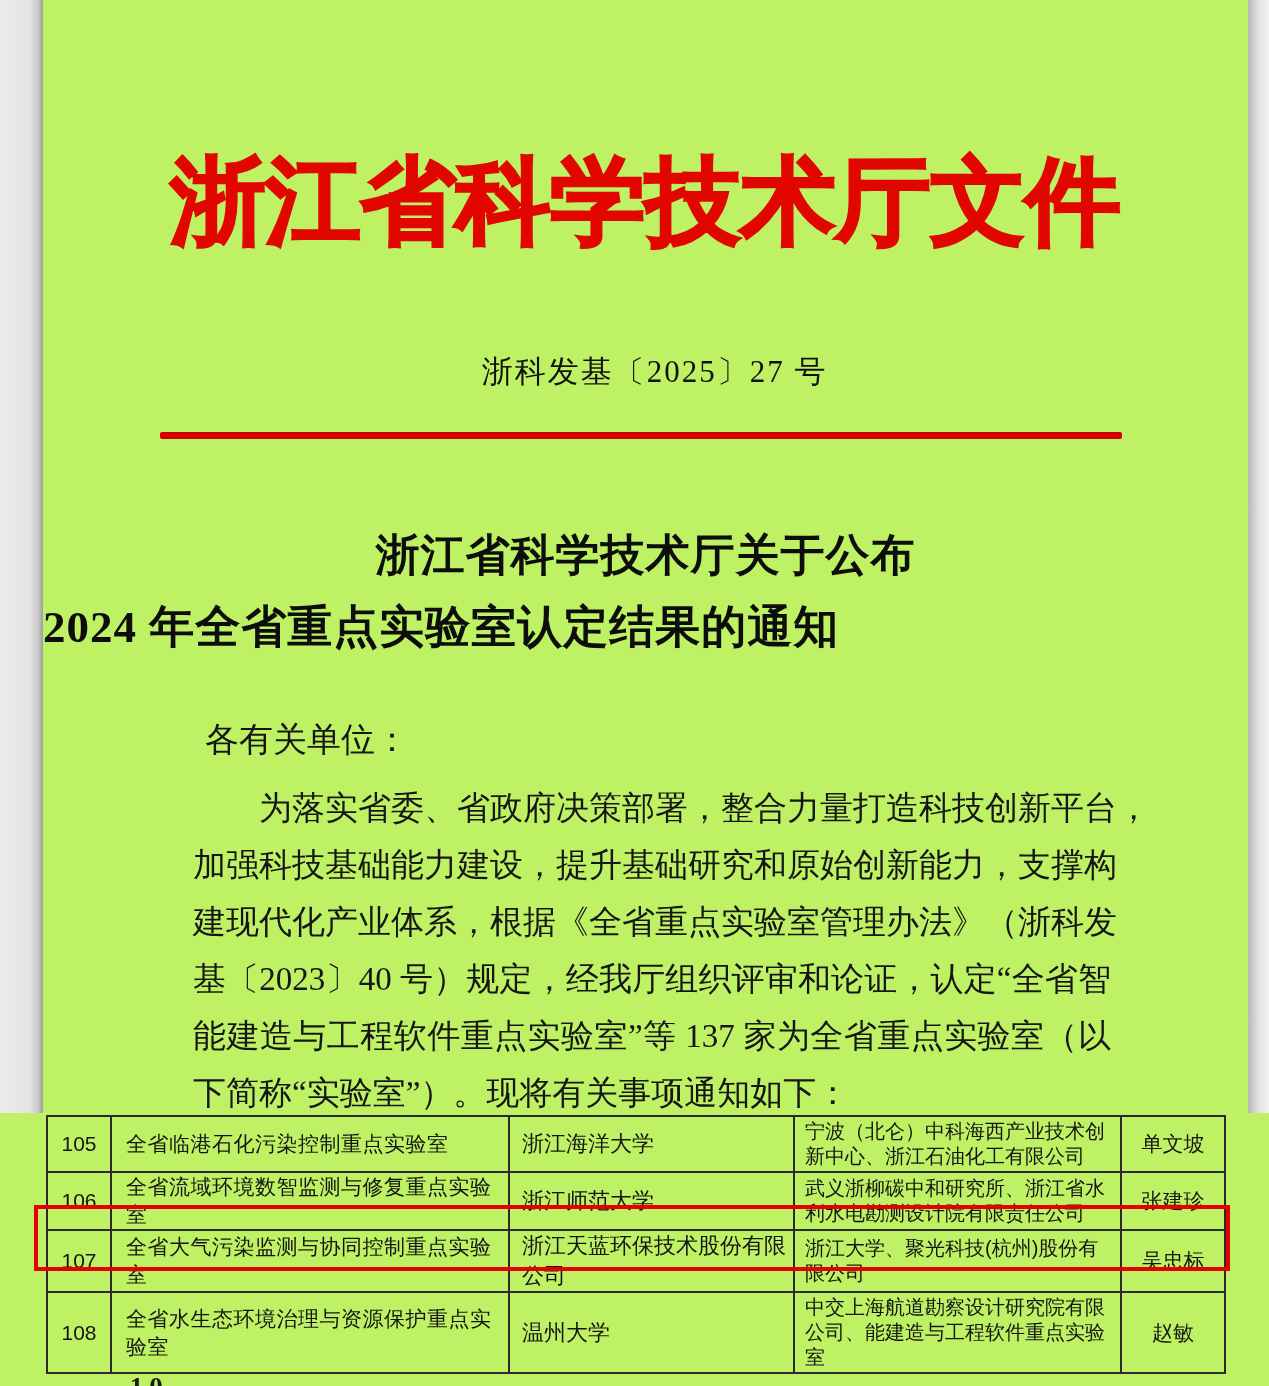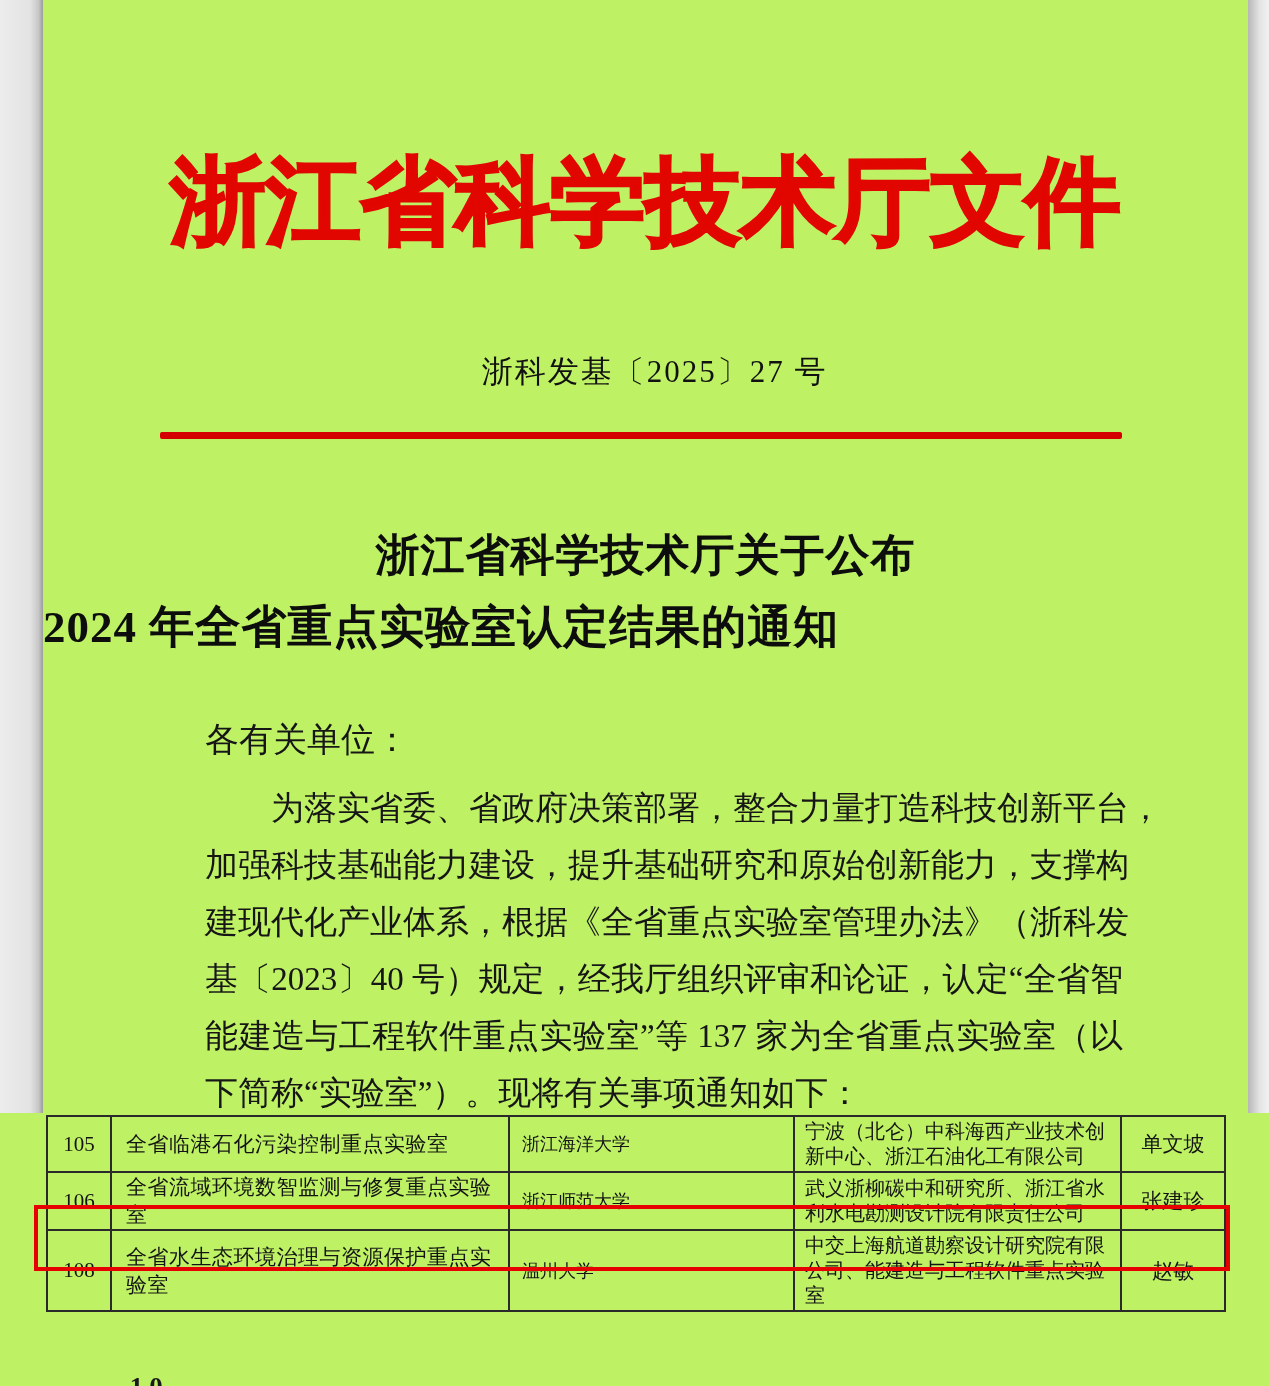--- a/index.html
+++ b/index.html
@@ -52,47 +52,47 @@
     position: absolute; left: 43px; top: 598px; width: 1205px;
     text-align: left;
     font-size: 45px; font-weight: 700; line-height: 58px; color: #0d0d0d;
     letter-spacing: 1px;
   }
   .salutation {
     position: absolute; left: 205px; top: 718px;
     font-size: 34px; line-height: 44px; color: #161616;
   }
   .body-par {
-    position: absolute; left: 205px; top: 780px; width: 918px;
+    position: absolute; left: 193px; top: 780px; width: 918px;
     font-size: 33px; color: #161616;
   }
   .body-line {
     height: 57px; line-height: 57px;
     text-align: justify; text-align-last: justify;
     white-space: nowrap;
   }
   .body-line.indent { padding-left: 66px; }
   .body-line.last { text-align-last: left; }
   
   .results-table {
     position: absolute; left: 46px; top: 1115px;
     border-collapse: collapse; table-layout: fixed;
     width: 1178px;
-    font-family: Liberation Serif, serif;
+    font-family: Liberation Sans, sans-serif;
     color: #141414;
     border-radius: 32px;
   }
   .results-table td {
     border: 2px solid #2a2a2a;
     vertical-align: middle;
     overflow: hidden;
   }
   td.c-no     { width: 64px;  text-align: center; font-size: 21px; }
   td.c-lab    { width: 398px; text-align: left; padding-left: 14px; font-size: 21px; letter-spacing: 0.5px; }
-  td.c-host   { width: 285px; text-align: left; padding-left: 12px; font-size: 18px; }
+  td.c-host   { width: 285px; text-align: left; padding-left: 12px; font-size: 22px; }
   td.c-part   { width: 327px; text-align: left; padding: 2px 10px; font-size: 20px; line-height: 25px; }
   td.c-leader { width: 104px; text-align: center; font-size: 21px; }
   tr.r-105 { height: 55px; }
   tr.r-106 { height: 57px; }
   tr.r-107 { height: 45px; }
   tr.r-108 { height: 58px; margin-top: 24px; }
   .highlight-box {
     position: absolute; left: 34px; top: 1205px; width: 1196px; height: 66px;
     border: 4px solid #e60000;
     pointer-events: none;
@@ -139,20 +139,27 @@
         <td class="c-part">宁波（北仑）中科海西产业技术创新中心、浙江石油化工有限公司</td>
         <td class="c-leader">单文坡</td>
       </tr>
       <tr class="r-106">
         <td class="c-no">106</td>
         <td class="c-lab">全省流域环境数智监测与修复重点实验室</td>
         <td class="c-host">浙江师范大学</td>
         <td class="c-part">武义浙柳碳中和研究所、浙江省水利水电勘测设计院有限责任公司</td>
         <td class="c-leader">张建珍</td>
       </tr>
+      <tr class="r-107">
+        <td class="c-no">107</td>
+        <td class="c-lab">全省大气污染监测与协同控制重点实验室</td>
+        <td class="c-host">浙江天蓝环保技术股份有限公司</td>
+        <td class="c-part">浙江大学、聚光科技(杭州)股份有限公司</td>
+        <td class="c-leader">吴忠标</td>
+      </tr>
       <tr class="r-108">
         <td class="c-no">108</td>
         <td class="c-lab">全省水生态环境治理与资源保护重点实验室</td>
         <td class="c-host">温州大学</td>
         <td class="c-part">中交上海航道勘察设计研究院有限公司、能建造与工程软件重点实验室</td>
         <td class="c-leader">赵敏</td>
       </tr>
     </tbody>
   </table>
 

